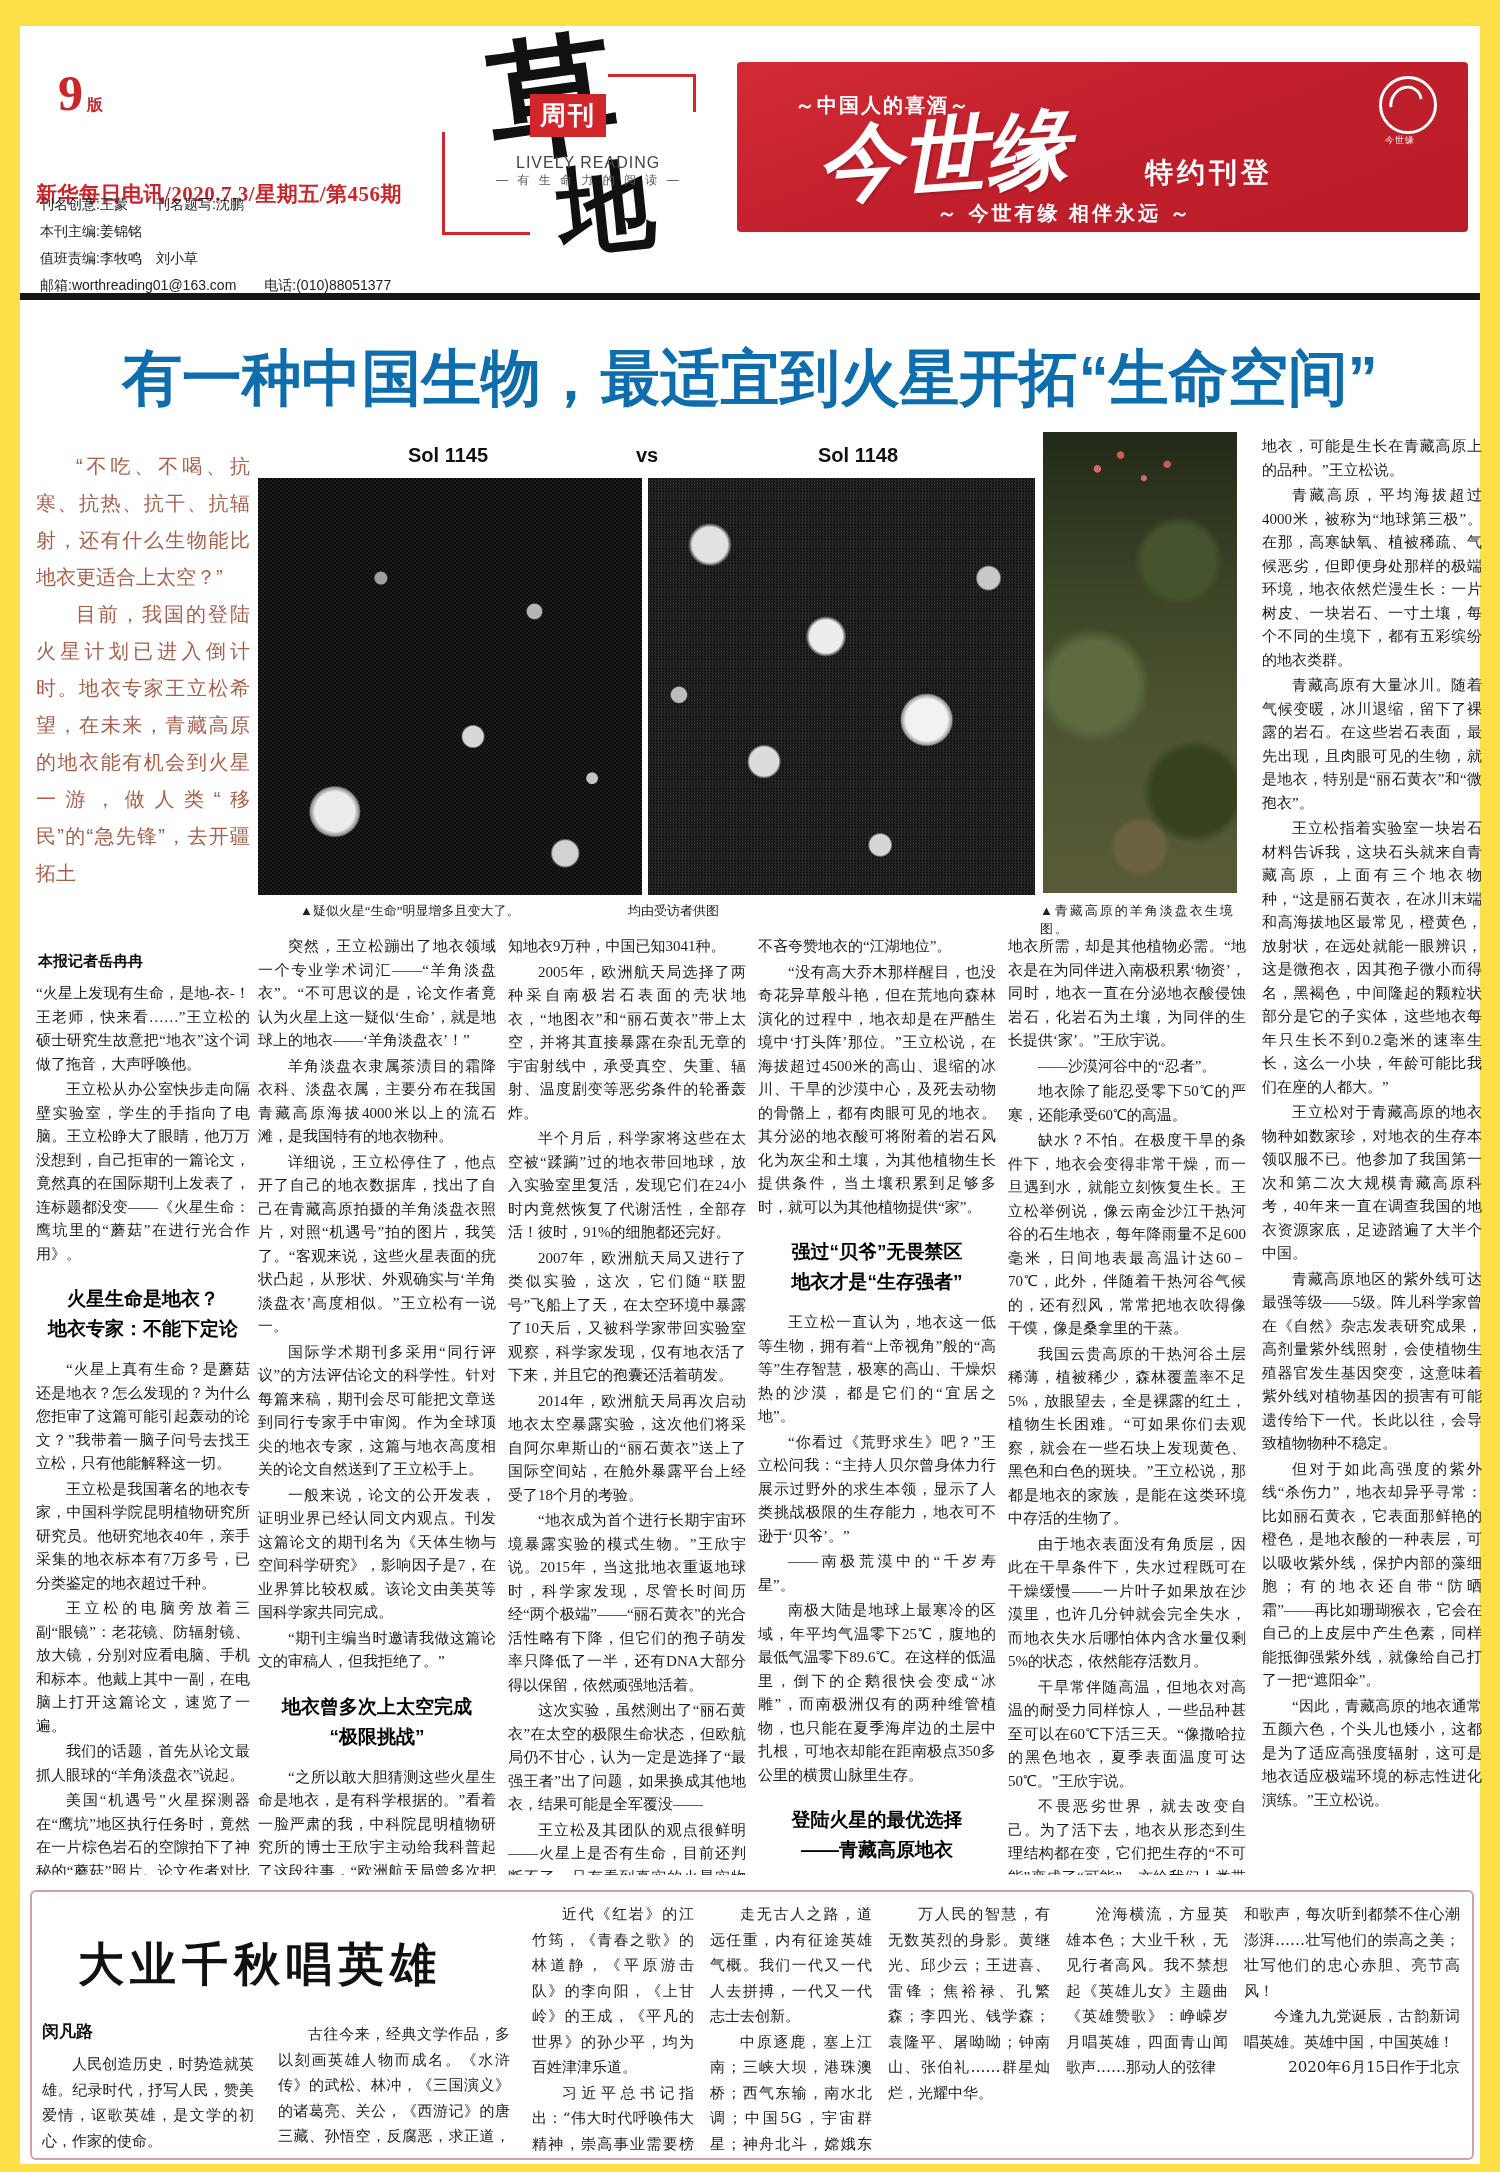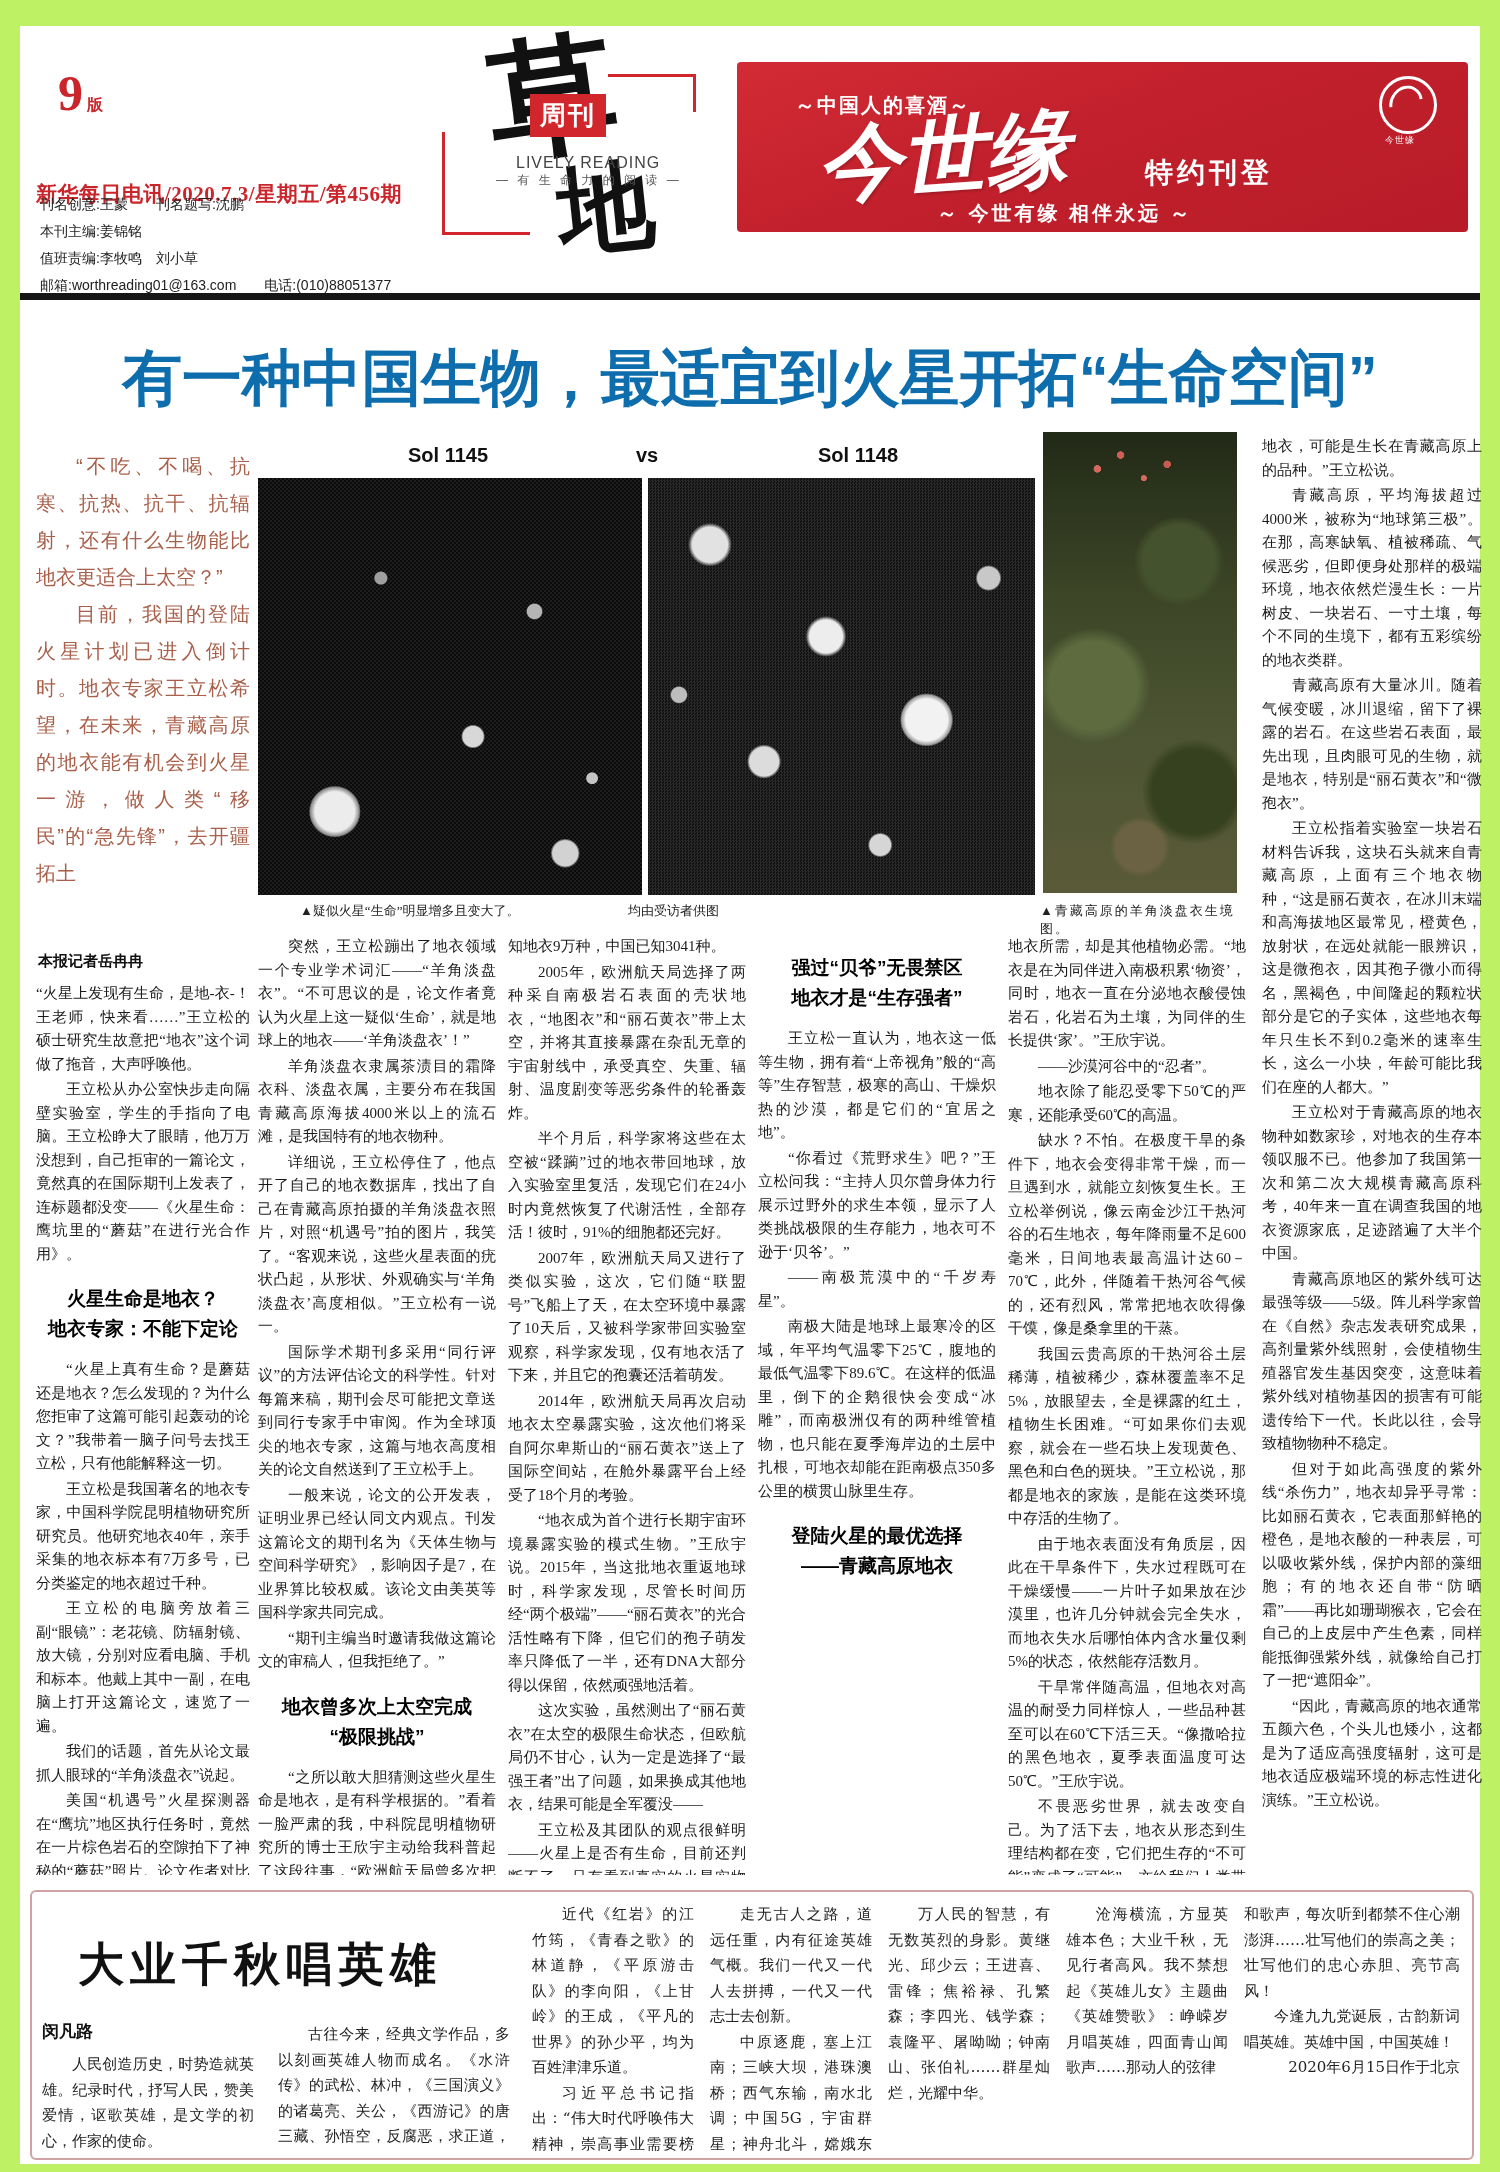--- a/index.html
+++ b/index.html
@@ -1,17 +1,17 @@
 <!DOCTYPE html>
 <html><head>
 <meta charset="utf-8">
 <style>
   html,body{margin:0;padding:0;}
   body{background:#c9c9c9;font-family:"Liberation Sans",sans-serif;}
-  .page{position:relative;width:1500px;height:2172px;background:#bef264;overflow:hidden;}
+  .page{position:relative;width:1500px;height:2172px;background:#fde047;overflow:hidden;}
   .paper{position:absolute;left:20px;top:26px;right:20px;bottom:8px;background:#ffffff;}
   .abs{position:absolute;}
   
   .pagenum{font-family:"Liberation Serif",serif;font-weight:bold;font-size:50px;color:#c9252b;}
   .pagenum-ban{font-size:16px;color:#c9252b;font-weight:bold;margin-left:4px;}
   .dateline{font-family:"Liberation Serif",serif;font-weight:bold;font-size:21px;color:#c9252b;letter-spacing:.5px;white-space:nowrap;margin-top:48px;}
   .mastline{font-size:14px;color:#222;white-space:nowrap;}
   
   .logo-cao{font-family:"DejaVu Serif",serif;font-weight:900;font-size:128px;color:#111;transform:rotate(-8deg);line-height:1;}
   .logo-di{font-family:"DejaVu Serif",serif;font-weight:900;font-size:96px;color:#111;transform:rotate(-6deg);line-height:1;}
@@ -190,20 +190,24 @@
         <p>半个月后，科学家将这些在太空被“蹂躏”过的地衣带回地球，放入实验室里复活，发现它们在24小时内竟然恢复了代谢活性，全部存活！彼时，91%的细胞都还完好。</p>
         <p>2007年，欧洲航天局又进行了类似实验，这次，它们随“联盟号”飞船上了天，在太空环境中暴露了10天后，又被科学家带回实验室观察，科学家发现，仅有地衣活了下来，并且它的孢囊还活着萌发。</p>
         <p>2014年，欧洲航天局再次启动地衣太空暴露实验，这次他们将采自阿尔卑斯山的“丽石黄衣”送上了国际空间站，在舱外暴露平台上经受了18个月的考验。</p>
         <p>“地衣成为首个进行长期宇宙环境暴露实验的模式生物。”王欣宇说。2015年，当这批地衣重返地球时，科学家发现，尽管长时间历经“两个极端”——“丽石黄衣”的光合活性略有下降，但它们的孢子萌发率只降低了一半，还有DNA大部分得以保留，依然顽强地活着。</p>
         <p>这次实验，虽然测出了“丽石黄衣”在太空的极限生命状态，但欧航局仍不甘心，认为一定是选择了“最强王者”出了问题，如果换成其他地衣，结果可能是全军覆没——</p>
         <p>王立松及其团队的观点很鲜明——火星上是否有生命，目前还判断不了，只有看到真实的火星实物材料，才能定论。</p>
       </div>
   </div>
 
   <div class="col" style="left:758px;top:935px;width:238px;height:940px;">
+    <div class="noindent">
+        <p>不吝夸赞地衣的“江湖地位”。</p>
+        <p>“没有高大乔木那样醒目，也没奇花异草般斗艳，但在荒地向森林演化的过程中，地衣却是在严酷生境中‘打头阵’那位。”王立松说，在海拔超过4500米的高山、退缩的冰川、干旱的沙漠中心，及死去动物的骨骼上，都有肉眼可见的地衣。其分泌的地衣酸可将附着的岩石风化为灰尘和土壤，为其他植物生长提供条件，当土壤积累到足够多时，就可以为其他植物提供“家”。</p>
+      </div>
     <div class="subhead">
       <span style="display:block;">强过“贝爷”无畏禁区</span>
       <span style="display:block;">地衣才是“生存强者”</span>
     </div>
     <div>
         <p>王立松一直认为，地衣这一低等生物，拥有着“上帝视角”般的“高等”生存智慧，极寒的高山、干燥炽热的沙漠，都是它们的“宜居之地”。</p>
         <p>“你看过《荒野求生》吧？”王立松问我：“主持人贝尔曾身体力行展示过野外的求生本领，显示了人类挑战极限的生存能力，地衣可不逊于‘贝爷’。”</p>
         <p>——南极荒漠中的“千岁寿星”。</p>
         <p>南极大陆是地球上最寒冷的区域，年平均气温零下25℃，腹地的最低气温零下89.6℃。在这样的低温里，倒下的企鹅很快会变成“冰雕”，而南极洲仅有的两种维管植物，也只能在夏季海岸边的土层中扎根，可地衣却能在距南极点350多公里的横贯山脉里生存。</p>
       </div>

